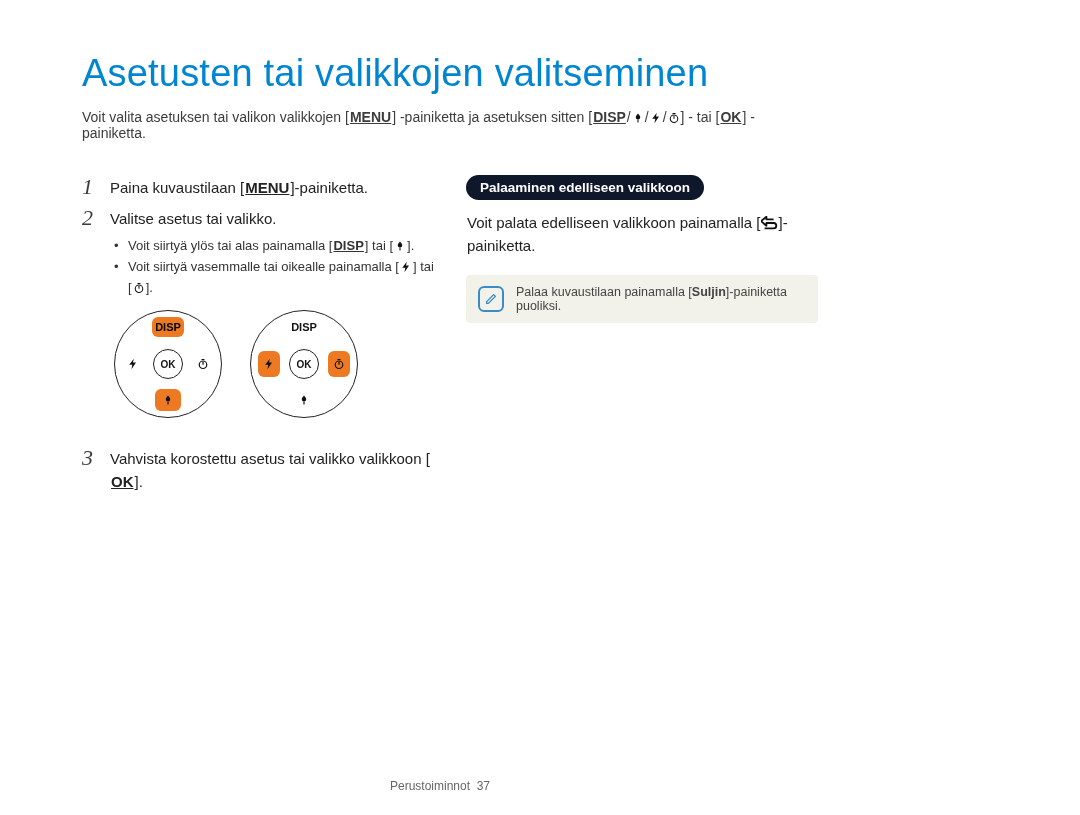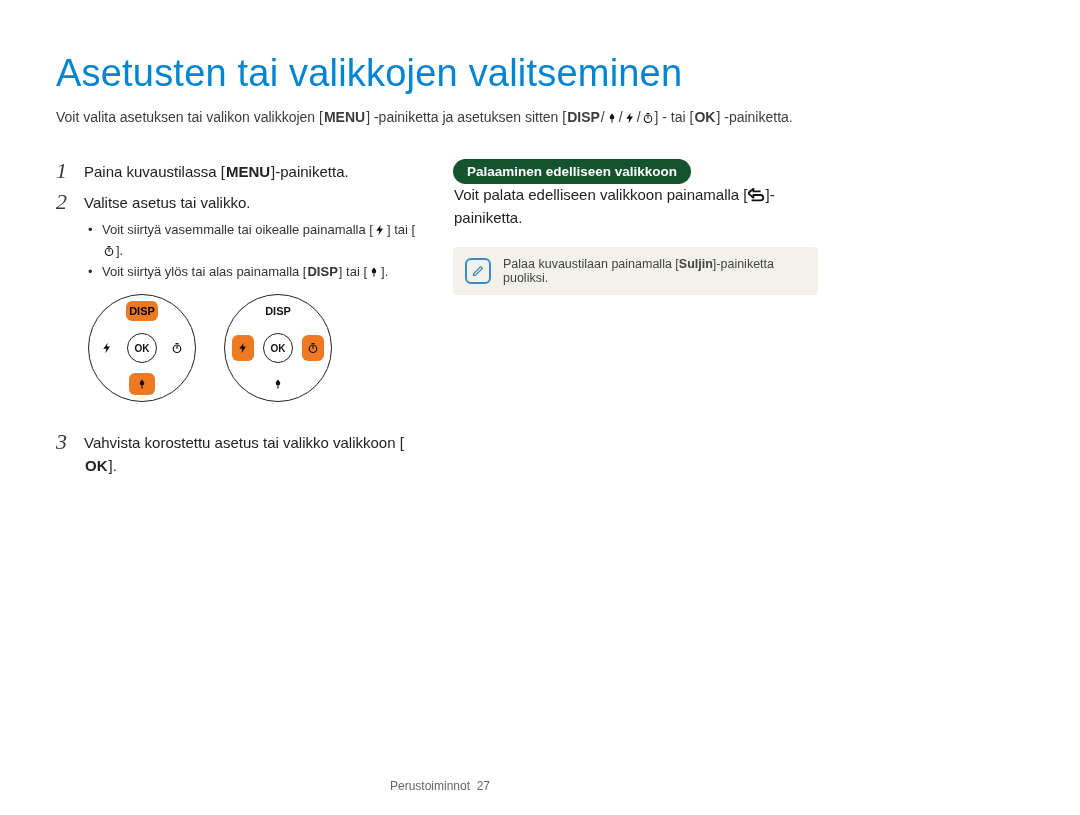--- a/index.html
+++ b/index.html
@@ -5,39 +5,40 @@
 html, body {
   margin: 0; padding: 0;
   width: 1080px; height: 815px;
   font-family: Arial, Helvetica, sans-serif;
   background: #fff;
   color: #222;
 }
 .page {
   position: relative;
   width: 880px; height: 815px;
-  padding: 52px 62px 0 56px;
+  padding: 52px 62px 0 82px;
   box-sizing: border-box;
 }
 .title {
   font-size: 38px;
   color: #0085d2;
   font-weight: 400;
   margin: 0 0 14px 0;
   letter-spacing: 0.2px;
 }
 .intro {
   font-size: 14px;
   color: #3c3c3c;
   margin: 0 0 34px 0;
 }
 .inline-label {
   font-weight: 700;
   display: inline-block;
   padding: 0 1px;
+  text-decoration: underline;
 }
 .columns {
   display: flex;
   gap: 32px;
 }
 .col {
   flex: 1 1 0;
   min-width: 0;
 }
 .col-right { max-width: 470px; }
@@ -99,25 +100,26 @@
 .pad.bottom { bottom: 6px; left: 50%; transform: translateX(-50%); width: 26px; height: 22px; border-radius: 6px; }
 .pad.left   { left: 7px; top: 50%; transform: translateY(-50%); width: 22px; height: 26px; border-radius: 6px; }
 .pad.right  { right: 7px; top: 50%; transform: translateY(-50%); width: 22px; height: 26px; border-radius: 6px; }
 .pad.center { top: 50%; left: 50%; transform: translate(-50%,-50%);
               width: 28px; height: 28px; border: 1.3px solid #222;
               border-radius: 50%; font-size: 10px; background:#fff; }
 .pad.hl { background: #ed7a23; color: #000; }
 
 .badge {
   display: inline-block;
-  background: #14532d; color: #fff;
+  background: #0f172a; color: #fff;
   border-radius: 14px;
   font-size: 13.5px;
   font-weight: 600;
   padding: 5px 14px;
+  margin-bottom: 12px;
 }
 .right-p {
   font-size: 15px;
   line-height: 1.5;
   margin: 0 0 18px 1px;
 }
 .note {
   background: #f2f1ea;
   border-radius: 4px;
   padding: 10px 12px 10px 50px;
@@ -175,46 +177,46 @@
           <path d="M8 9V5M6 2h4" stroke="#111" stroke-width="1.4"></path>
         </svg>
       </span><span>] - tai [</span><span class="inline-label">OK</span><span>] -painiketta.</span>
   </p>
 
   <div class="columns">
     <div class="col">
       <div class="step">
         <span class="num">1</span>
         <span class="body">
-          <span>Paina kuvaustilassa [</span><span class="inline-label">MENU</span><span>]-painiketta.</span>
+          <span>Paina kuvaustilaan [</span><span class="inline-label">MENU</span><span>]-painiketta.</span>
         </span>
       </div>
 
       <div class="step">
         <span class="num">2</span>
         <span class="body">Valitse asetus tai valikko.</span>
       </div>
       <ul class="bullets">
-        <li>
-          <span>Voit siirtyä vasemmalle tai oikealle painamalla [</span><span class="micon">
-              <svg viewBox="0 0 16 16">
-                <path d="M9 1L3 9h4l-1 6 6-9H8l1-5z" fill="#111"></path>
-              </svg>
-            </span><span>] tai [</span><span class="micon">
-              <svg viewBox="0 0 16 16">
-                <circle cx="8" cy="9" r="5" fill="none" stroke="#111" stroke-width="1.4"></circle>
-                <path d="M8 9V5M6 2h4" stroke="#111" stroke-width="1.4"></path>
-              </svg>
-            </span><span>].</span>
-        </li>
         <li>
           <span>Voit siirtyä ylös tai alas painamalla [</span><span class="inline-label">DISP</span><span>] tai [</span><span class="micon">
               <svg viewBox="0 0 16 16">
                 <path d="M8 2c-1.5 2-3 3-3 5a3 3 0 006 0c0-2-1.5-3-3-5z" fill="#111"></path>
                 <path d="M8 10v4" stroke="#111" stroke-width="1.4"></path>
+              </svg>
+            </span><span>].</span>
+        </li>
+        <li>
+          <span>Voit siirtyä vasemmalle tai oikealle painamalla [</span><span class="micon">
+              <svg viewBox="0 0 16 16">
+                <path d="M9 1L3 9h4l-1 6 6-9H8l1-5z" fill="#111"></path>
+              </svg>
+            </span><span>] tai [</span><span class="micon">
+              <svg viewBox="0 0 16 16">
+                <circle cx="8" cy="9" r="5" fill="none" stroke="#111" stroke-width="1.4"></circle>
+                <path d="M8 9V5M6 2h4" stroke="#111" stroke-width="1.4"></path>
               </svg>
             </span><span>].</span>
         </li>
       </ul>
 
       <div class="dials">
         <div class="dial">
           <div class="pad top hl">DISP</div>
           <div class="pad left">
               <svg viewBox="0 0 16 16" width="12" height="12">
@@ -282,15 +284,15 @@
             </svg>
         </span>
         <span>
           <span>Palaa kuvaustilaan painamalla [</span><b>Suljin</b><span>]-painiketta puoliksi.</span>
         </span>
       </div>
     </div>
   </div>
 
   <div class="footer">
-    <span>Perustoiminnot</span>&nbsp;&nbsp;<span>27</span>
+    <span>Perustoiminnot</span>&nbsp;&nbsp;<span>37</span>
   </div>
 </div>
 
 </body></html>

